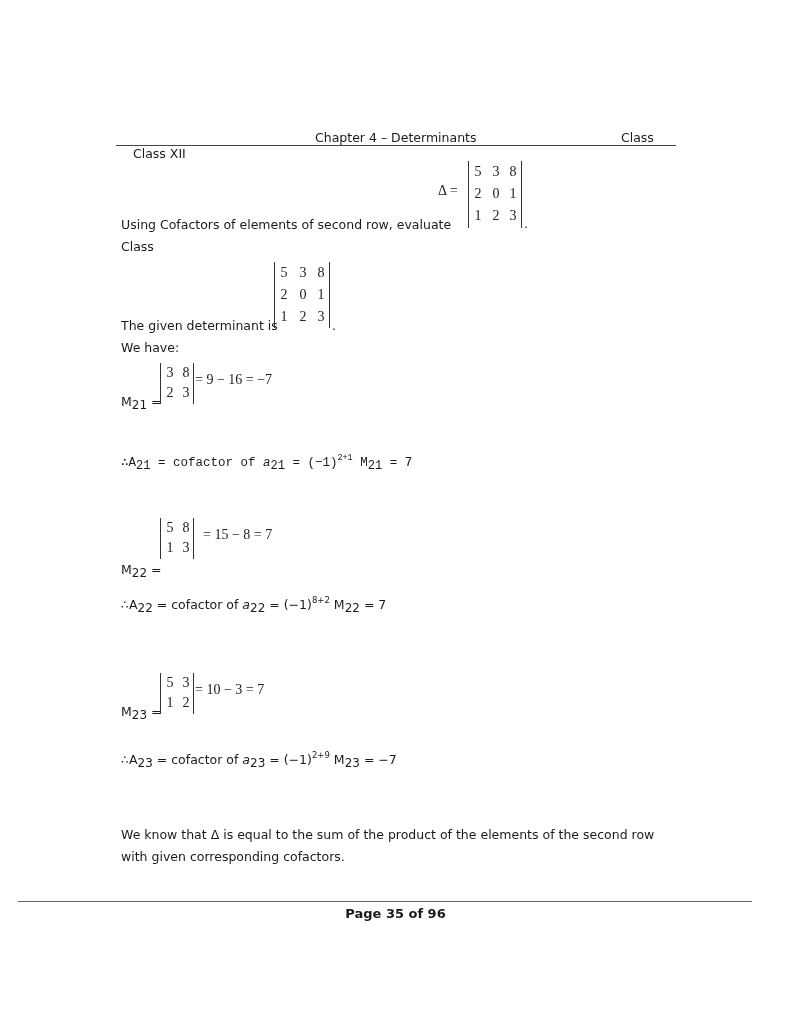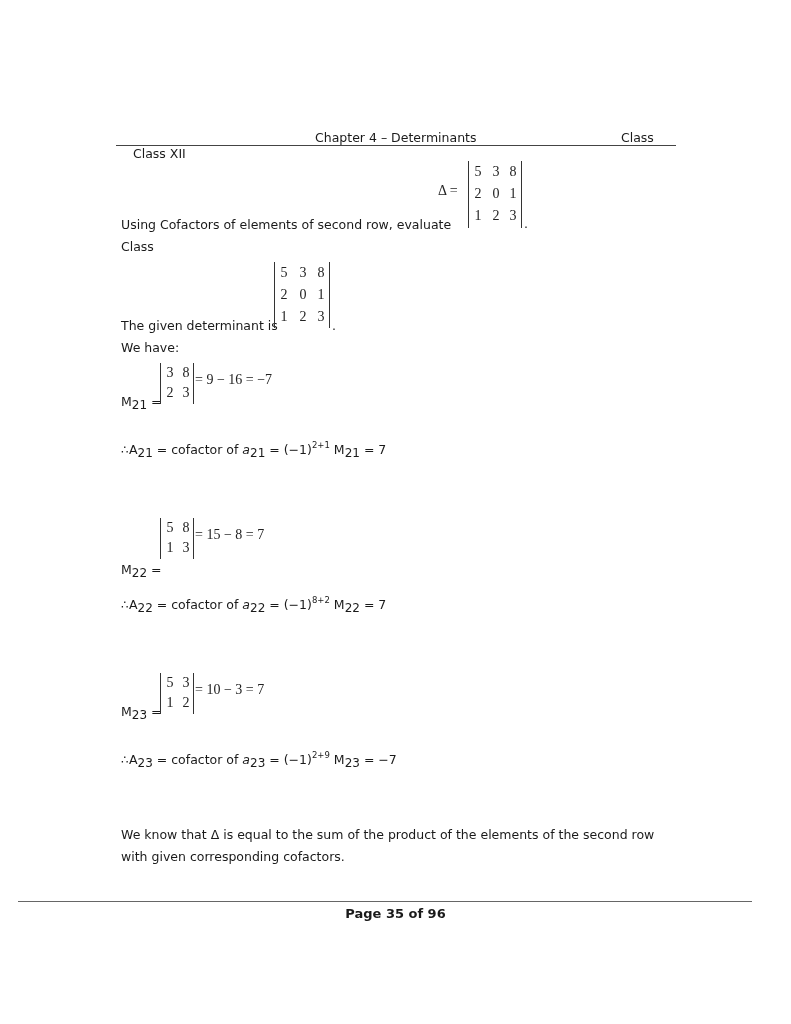--- a/index.html
+++ b/index.html
@@ -90,38 +90,38 @@
         </tr>
     <tr style="height:20px;">
           <td>2</td>
           <td>3</td>
         </tr>
   </tbody>
     </table>
 </div>
 <div class="abs math" style="left:195px; top:372px;">= 9 − 16 = −7</div>
 
-<div class="abs txt" style="left:121px; top:442px;"><span>∴A</span><sub>21</sub><span> = cofactor of </span><i class="v">a</i><sub>21</sub><span> = (−1)</span><sup>2+1</sup><span> M</span><sub>21</sub><span> = 7</span></div>
+<div class="abs txt" style="left:121px; top:454px;font-family:Liberation Mono, monospace;"><span>∴A</span><sub>21</sub><span> = cofactor of </span><i class="v">a</i><sub>21</sub><span> = (−1)</span><sup>2+1</sup><span> M</span><sub>21</sub><span> = 7</span></div>
 
 <div class="abs txt" style="left:121px; top:549px;margin-top:13px;"><span>M</span><sub>22</sub> <span>=</span></div>
 <div class="det" style="left:160px; top:518px; height:41px;">
   <table>
     <tbody>
         <tr style="height:20px;">
           <td style="width:18px">5</td>
           <td style="width:14px">8</td>
         </tr>
     <tr style="height:20px;">
           <td>1</td>
           <td>3</td>
         </tr>
   </tbody>
     </table>
 </div>
-<div class="abs math" style="left:195px; top:527px;">= 15 − 8 = 7</div>
+<div class="abs math" style="left:195px; top:527px;padding-left:8px;">= 15 − 8 = 7</div>
 
 <div class="abs txt" style="left:121px; top:597px;"><span>∴A</span><sub>22</sub><span> = cofactor of </span><i class="v">a</i><sub>22</sub><span> = (−1)</span><sup>8+2</sup><span> M</span><sub>22</sub><span> = 7</span></div>
 
 <div class="abs txt" style="left:121px; top:704px;"><span>M</span><sub>23</sub> <span>=</span></div>
 <div class="det" style="left:160px; top:673px; height:41px;">
   <table>
     <tbody>
         <tr style="height:20px;">
           <td style="width:18px">5</td>
           <td style="width:14px">3</td>

